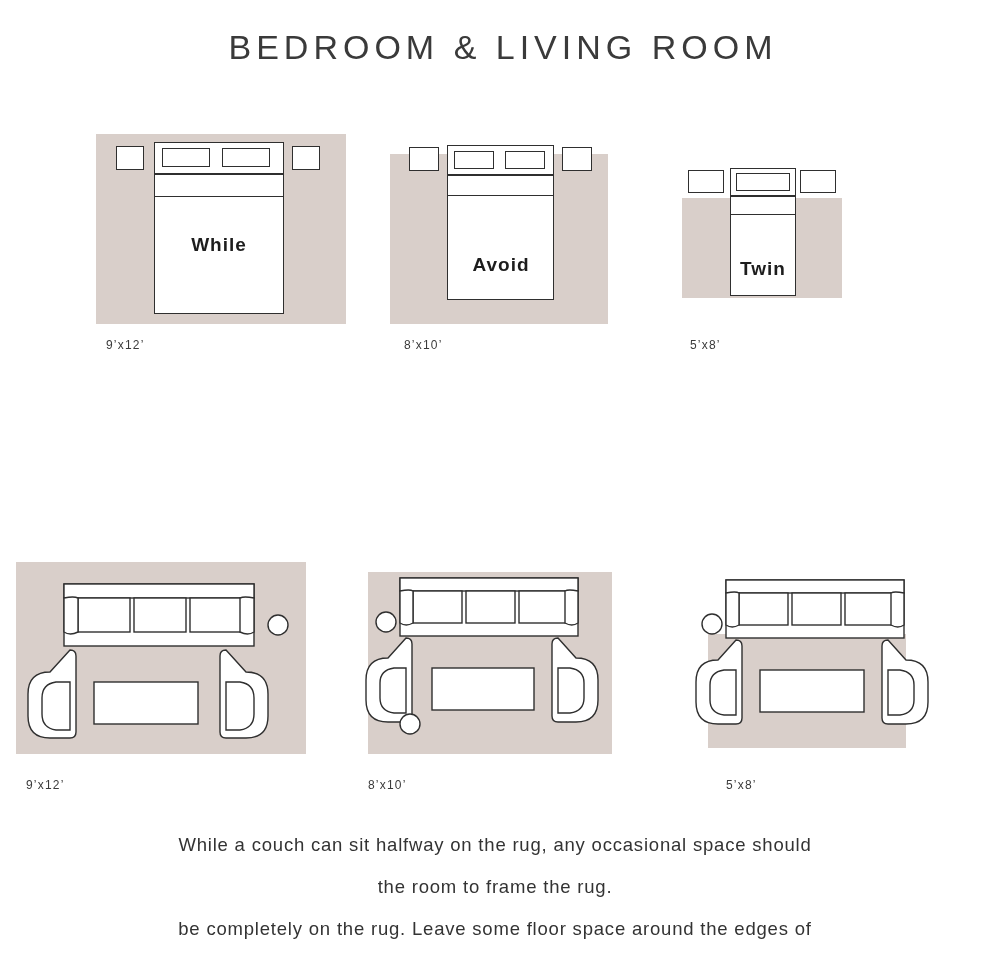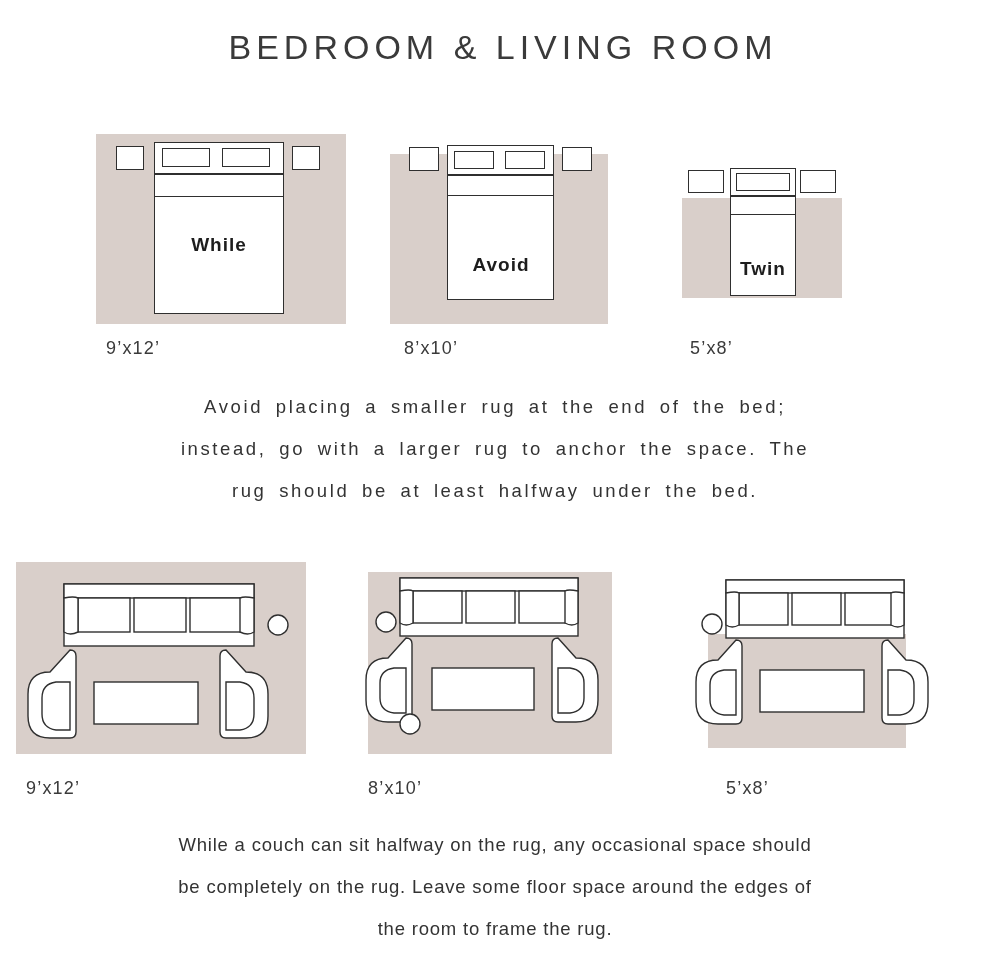--- a/index.html
+++ b/index.html
@@ -54,21 +54,21 @@
   .label-on {
     position: absolute;
     font-size: 19px;
     font-weight: bold;
     letter-spacing: 1px;
     color: #1d1d1d;
     white-space: nowrap;
   }
   .size-label {
     position: absolute;
-    font-size: 18px;
+    font-size: 12px;
     letter-spacing: 1.2px;
     color: #3a3a3a;
     white-space: nowrap;
   }
 
   
   .para {
     position: absolute;
     width: 990px;
     text-align: center;
@@ -130,25 +130,20 @@
     <div class="shape thin" style="left:6px; top:-28px; width:36px; height:23px;"></div>
     <div class="shape thin" style="left:118px; top:-28px; width:36px; height:23px;"></div>
     <div class="shape thin" style="left:48px; top:-30px; width:66px; height:28px;"></div>
     <div class="shape thin" style="left:54px; top:-25px; width:54px; height:18px;"></div>
     <div class="shape thin" style="left:48px; top:-2px; width:66px; height:100px;"></div>
     <div class="shape thin" style="left:48px; top:16px; width:66px; height:0; border-width:0 0 1.3px 0; background:none;"></div>
     <div class="label-on" style="left:22px; top:60px; width:118px; text-align:center;">Twin</div>
   </div>
   <div class="size-label" style="left:690px; top:338px;">5’x8’</div>
 
-  <div class="para spaced" style="left:0; top:386px;">
-    <span class="ln">Avoid placing a smaller rug at the end of the bed;</span>
-    <span class="ln">instead, go with a larger rug to anchor the space. The</span>
-    <span class="ln">rug should be at least halfway under the bed.</span>
-  </div>
 
   <div class="diagram" style="left:16px; top:562px; width:290px; height:192px;">
     <div class="rug" style="left:0; top:0; width:290px; height:192px;"></div>
     <svg width="290" height="192" viewBox="0 0 290 192" style="position:absolute;left:0;top:0;">
       <g fill="#ffffff" stroke="#2f2f2f" stroke-width="1.4">
 
         <rect x="48" y="22" width="190" height="62"></rect>
         <rect x="48" y="22" width="190" height="14"></rect>
         <rect x="62" y="36" width="52" height="34"></rect>
         <rect x="118" y="36" width="52" height="34"></rect>
@@ -217,17 +212,17 @@
         <rect x="100" y="108" width="104" height="42"></rect>
 
         <circle cx="52" cy="62" r="10"></circle>
       </g>
     </svg>
   </div>
   <div class="size-label" style="left:726px; top:778px;">5’x8’</div>
 
   <div class="para" style="left:0; top:824px; letter-spacing:0.8px;">
     <span class="ln">While a couch can sit halfway on the rug, any occasional space should</span>
+    <span class="ln">the room to frame the rug.</span>
     <span class="ln">be completely on the rug. Leave some floor space around the edges of</span>
-    <span class="ln">the room to frame the rug.</span>
   </div>
 
 </div>
 
 </body></html>

